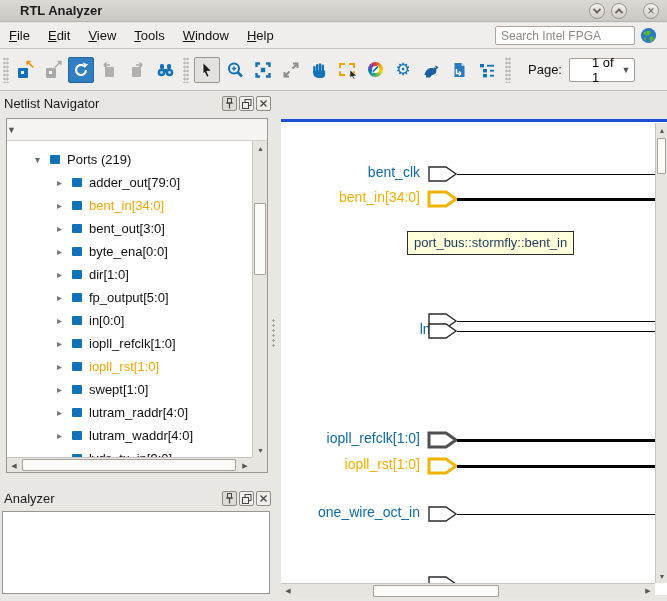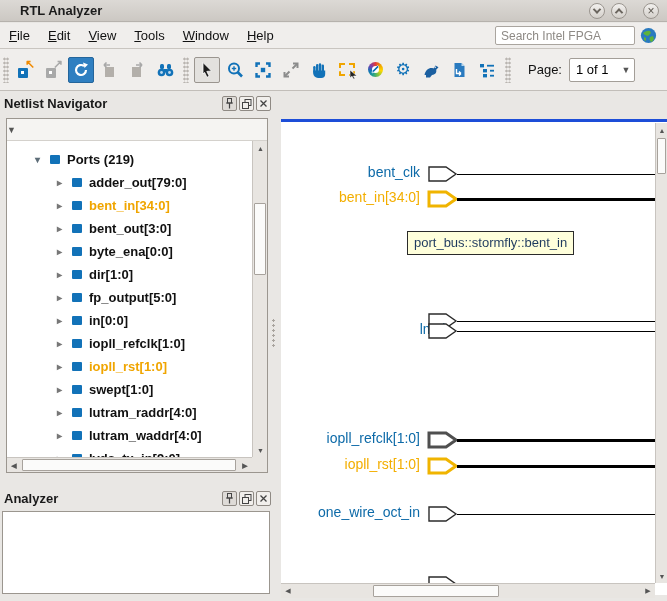--- a/index.html
+++ b/index.html
@@ -49,25 +49,25 @@
   .marquee-box svg { position:absolute; right:-5px; bottom:-5px; }
   .wheel { width:15px; height:15px; border-radius:50%;
     background:conic-gradient(#e23b3b,#f0a500,#ffd800,#7dc242,#1fa08e,#1272b8,#7a3fae,#e23b3b);
     position:relative; }
   .wheel::after { content:""; position:absolute; left:4px; top:4px; width:7px; height:7px;
     border-radius:50%; background:#fff; }
   .page-area { display:flex; align-items:center; gap:7px; margin-left:14px; }
   .page-label { font-size:13px; color:#111; }
   .page-combo { width:66px; height:24px; background:#fff; border:1px solid #a39e98; border-radius:2px;
     display:flex; align-items:center; font-size:13px; }
-  .page-combo .val { flex:1; padding-left:6px; }
+  .page-combo .val { flex:1; padding-left:22px; }
   .page-combo .arr { width:16px; color:#555; font-size:9px; text-align:center; }
 
   
-  .panel { position:absolute; background:#e9e7e4;font-weight:bold; }
+  .panel { position:absolute; background:#e9e7e4; }
   .panel-head { height:21px; display:flex; align-items:center; border:1px solid #c4c0bb;
     border-bottom:none; background:#e9e7e4; }
   .panel-title { font-size:13px; color:#1a1a1a; padding-left:4px; }
   .panel-btns { margin-left:auto; display:flex; gap:2px; padding-right:3px; }
   .pbtn { width:15px; height:15px; border:1px solid #8f8a84; background:#f1efec; border-radius:2px;
     display:flex; align-items:center; justify-content:center; font-size:9px; color:#444; }
   .pbtn.pressed { background:#dedbd7; }
 
   
   .tree { position:absolute; left:6px; top:25px; width:262px; background:#fff; border:1px solid #9b968f; overflow:hidden; }

